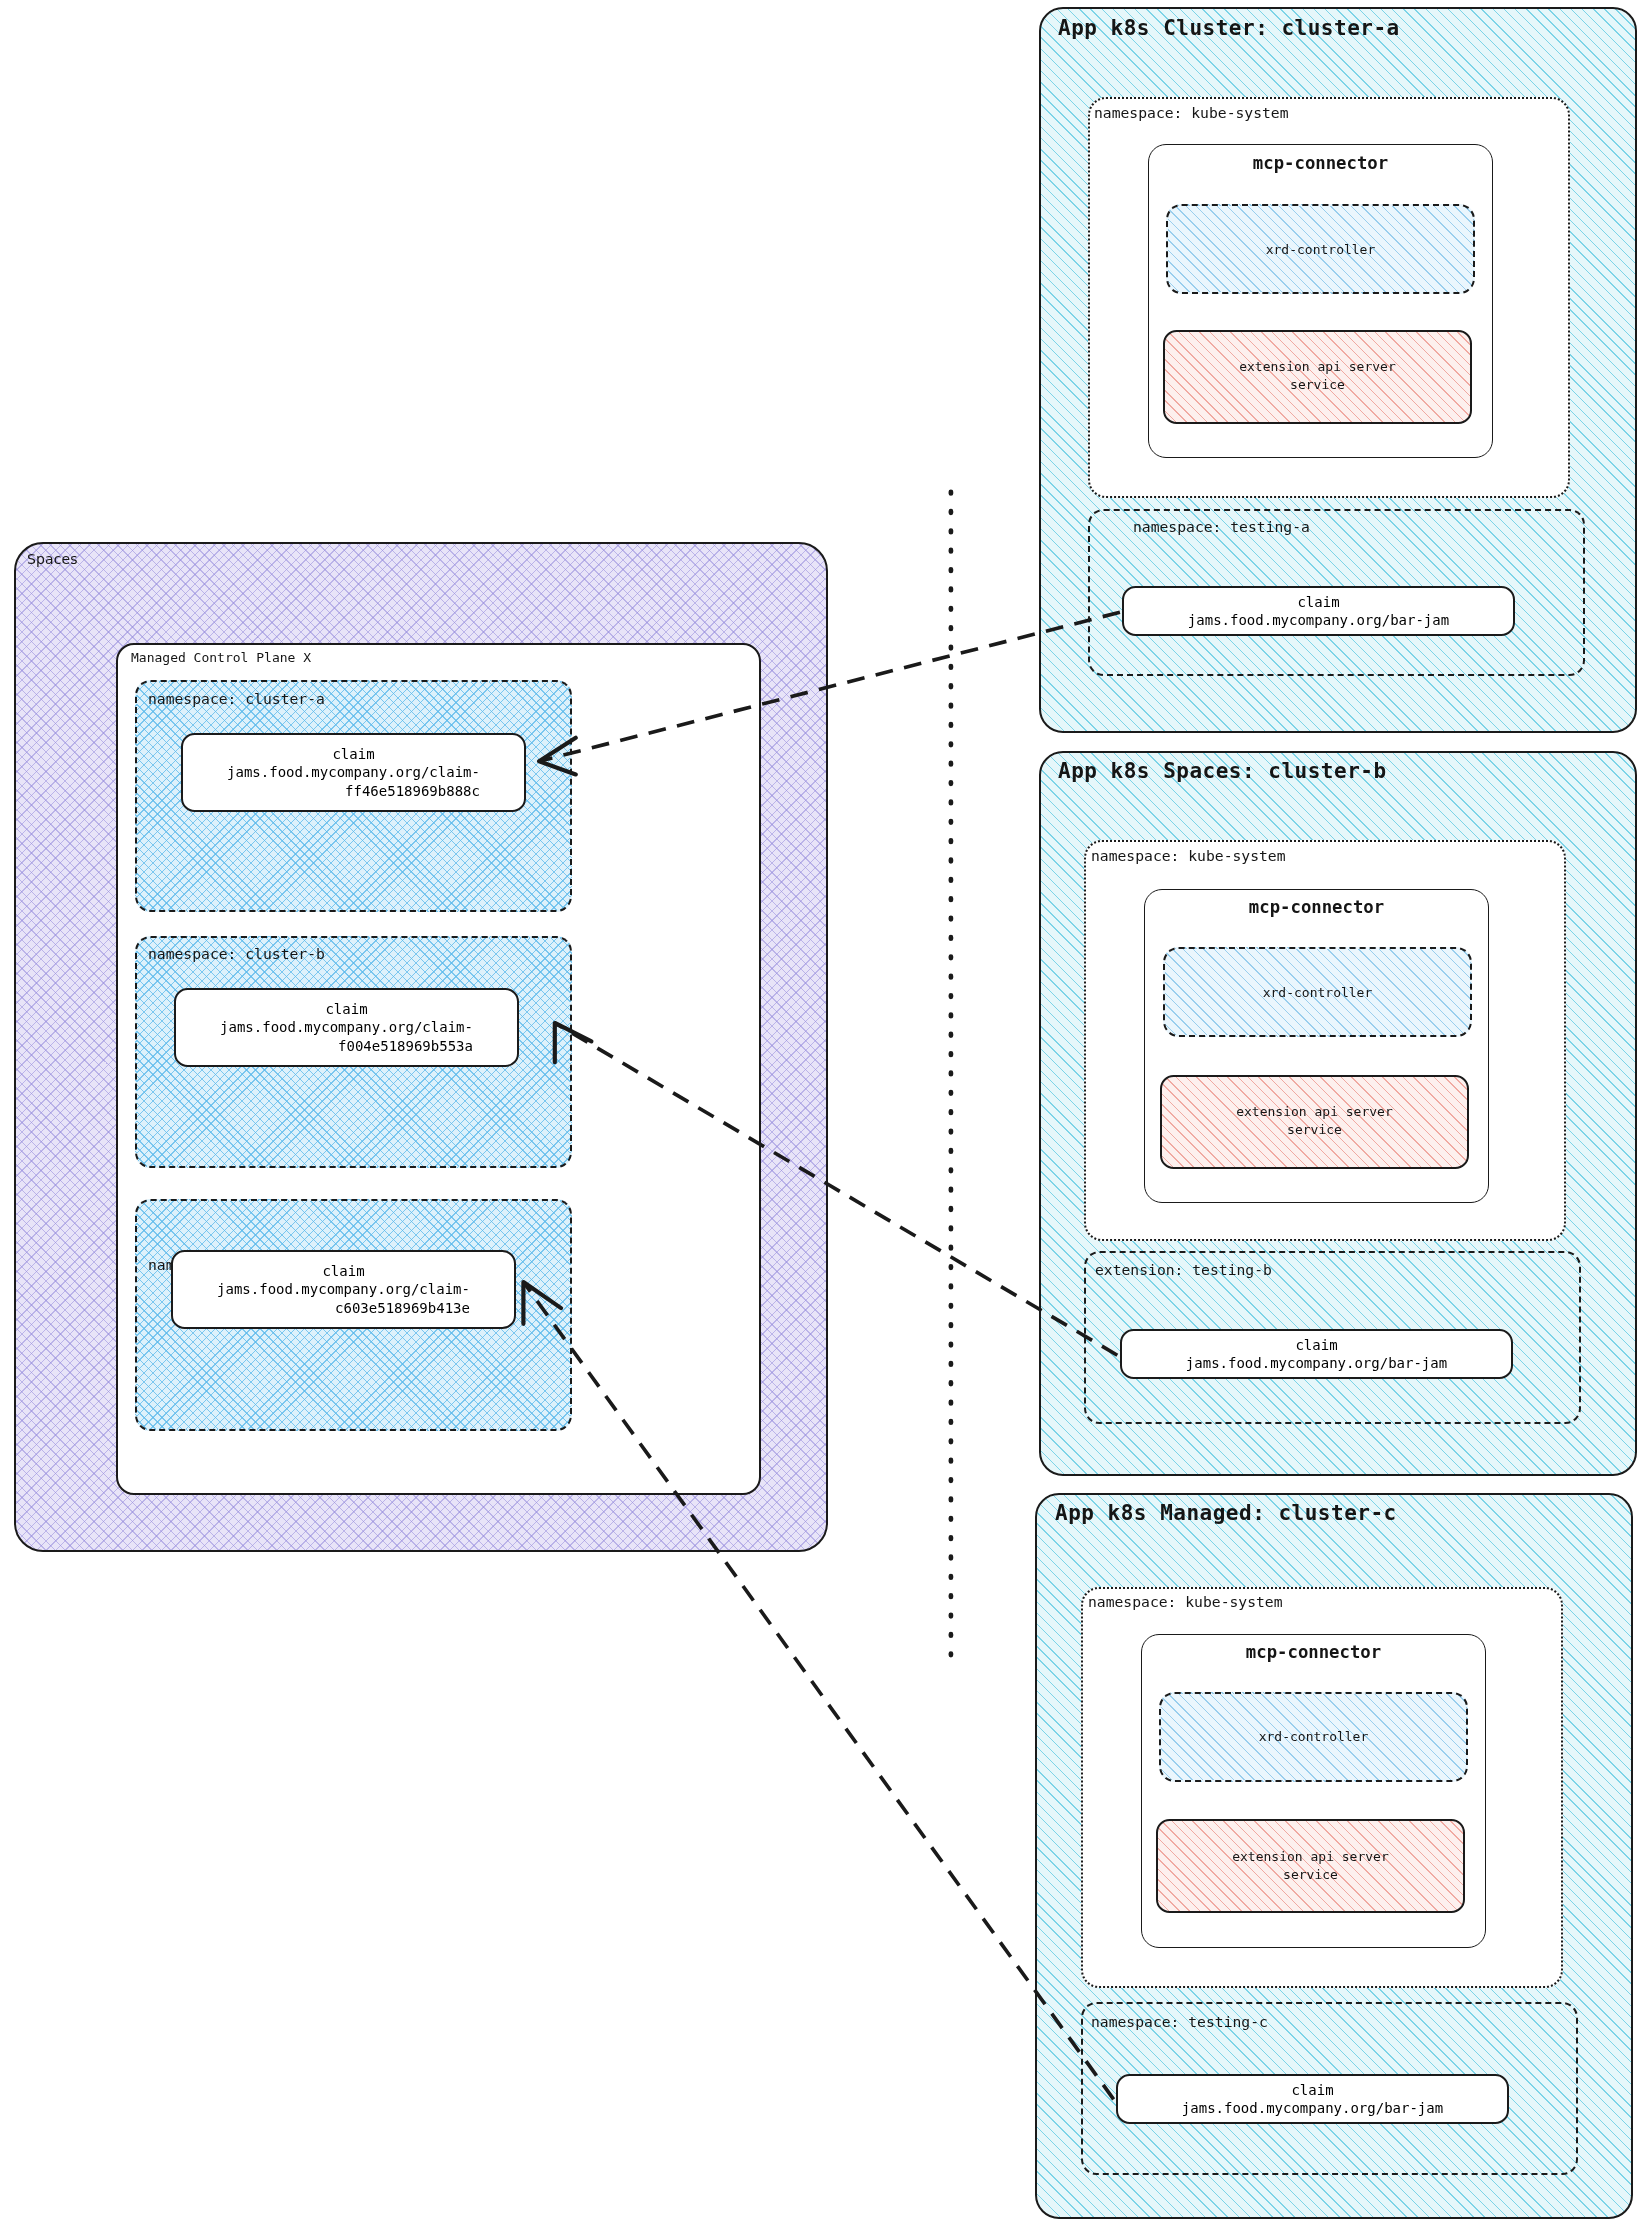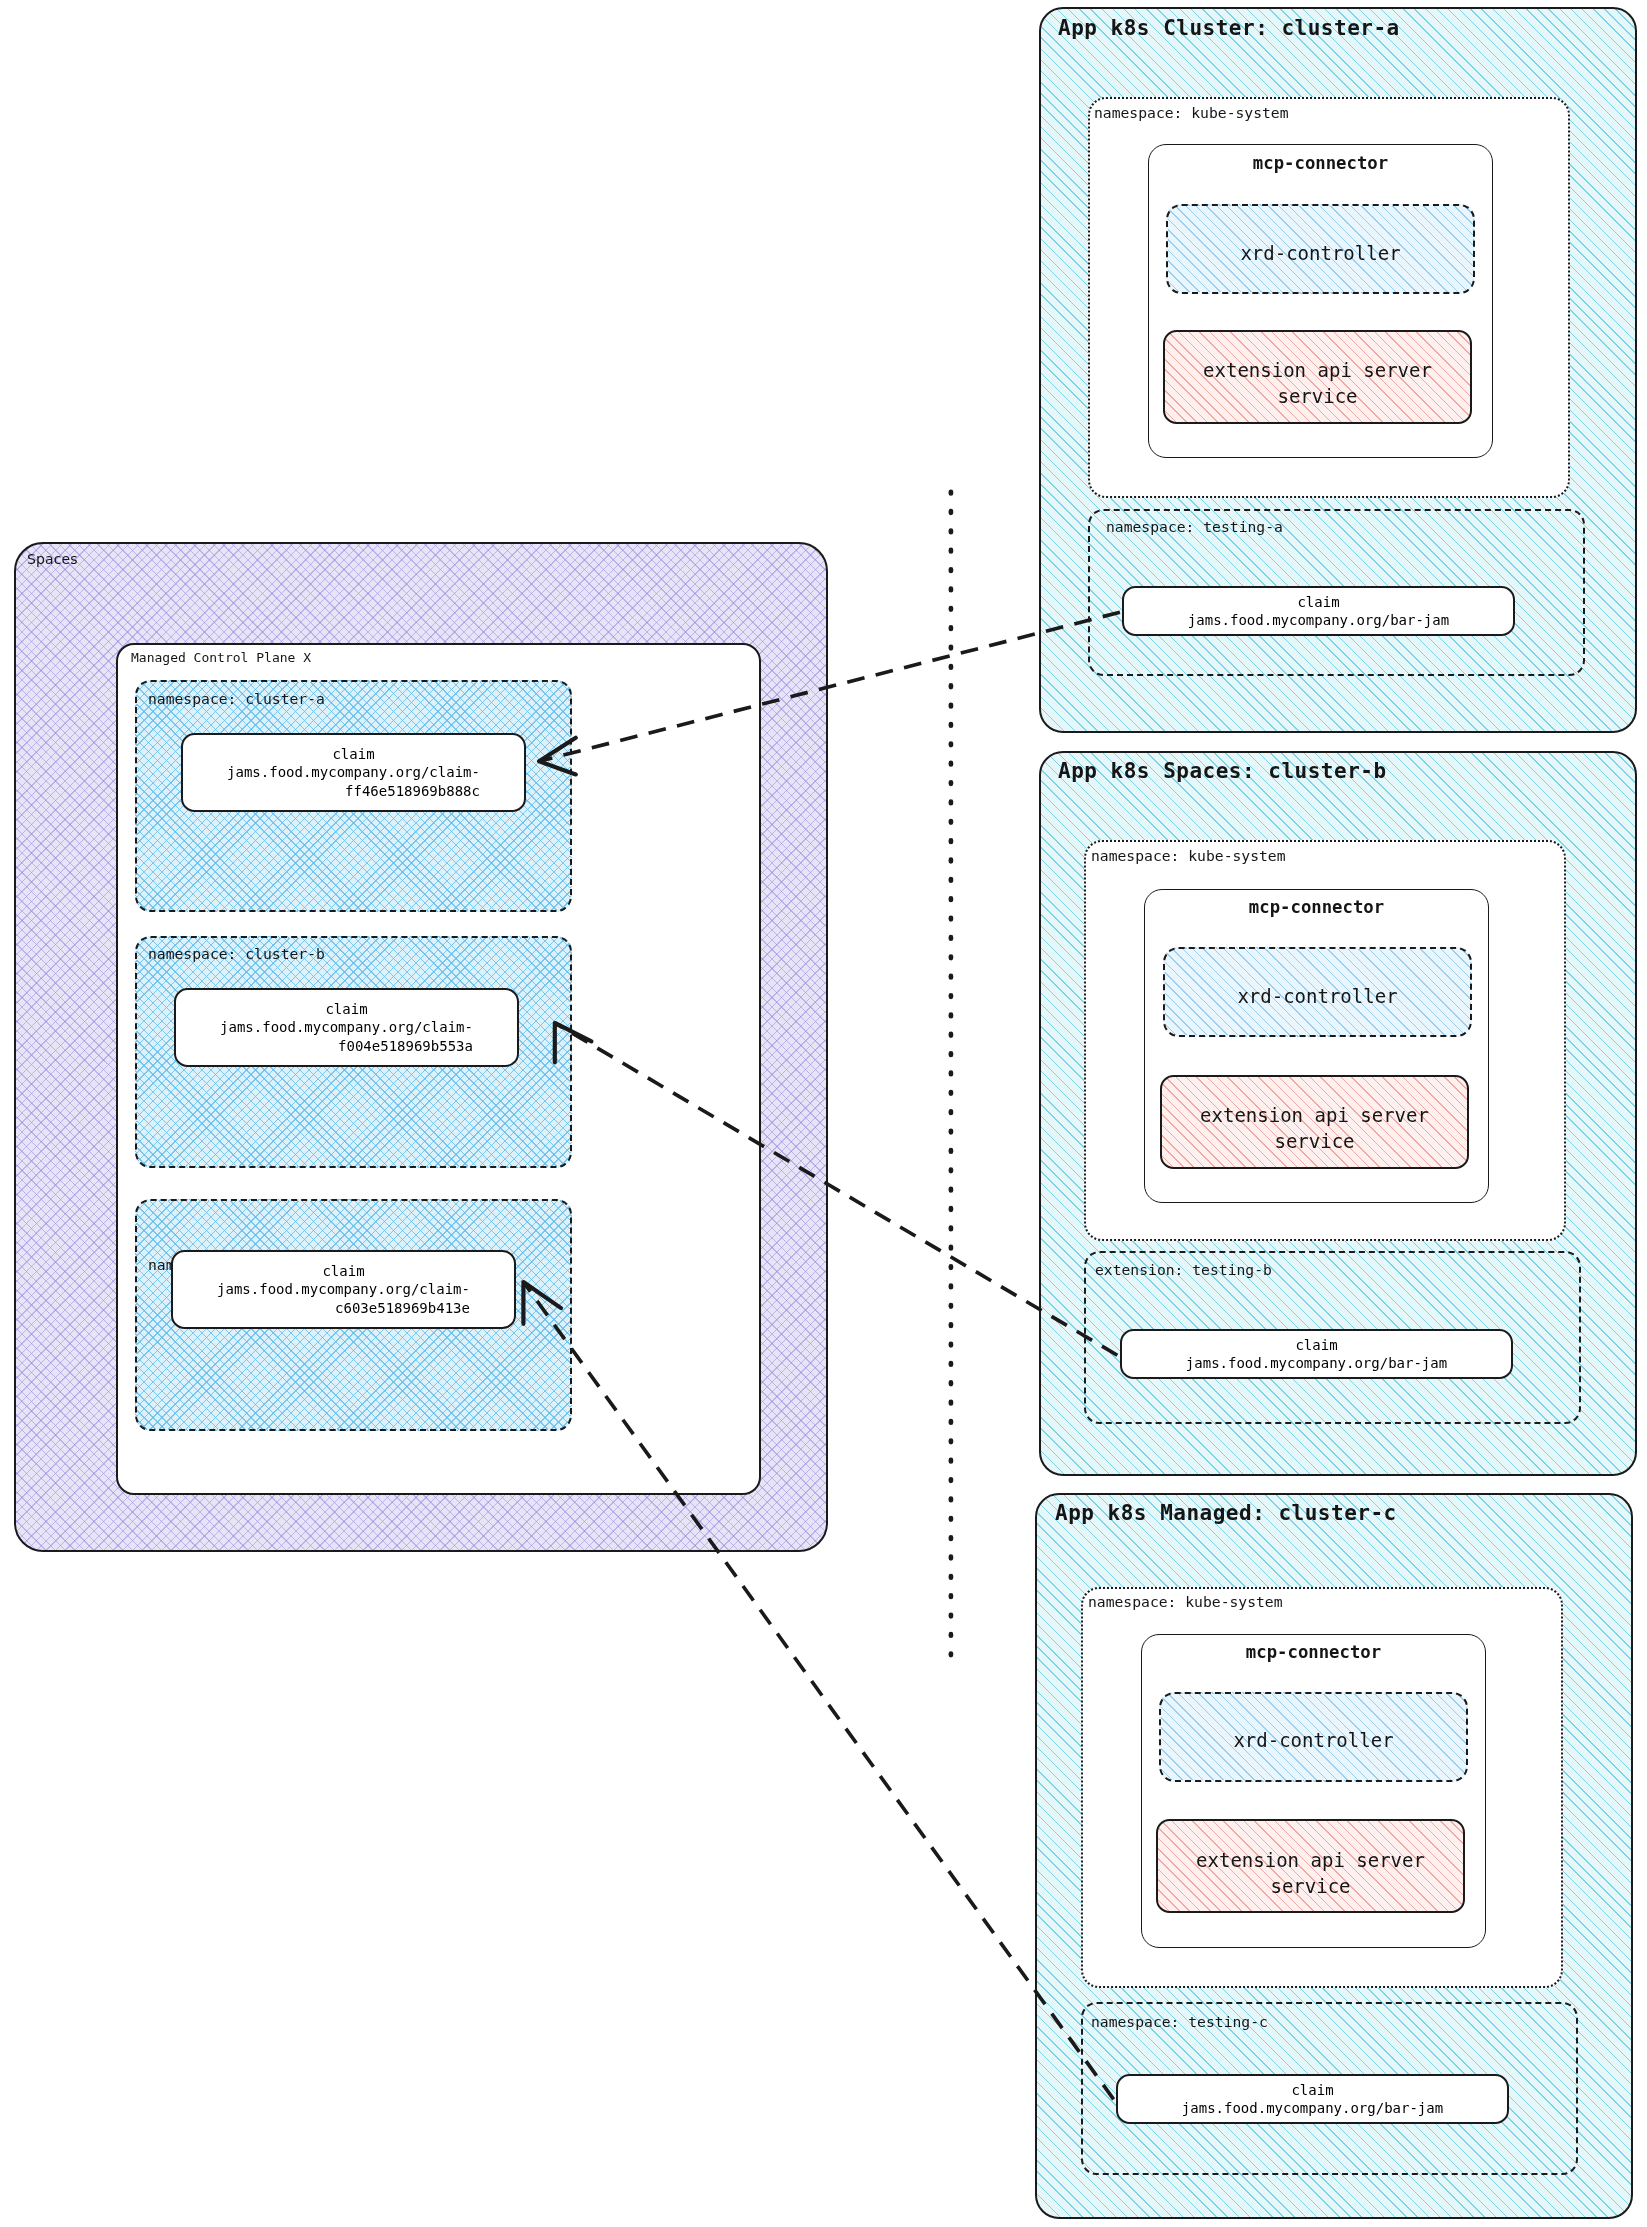--- a/index.html
+++ b/index.html
@@ -60,21 +60,21 @@
     display:flex;flex-direction:column;align-items:center;justify-content:center;
   }
 
   
   .lbl{position:absolute;color:#151515;white-space:pre;}
   .spaces-lbl{font-family:"DejaVu Sans","Liberation Sans",sans-serif;font-size:14px;font-weight:400;letter-spacing:0.1px;}
   .mcp-lbl{font-size:13px;}
   .cluster-lbl{font-size:21px;font-weight:700;letter-spacing:0.5px;}
   .ns-lbl{font-size:14.7px;}
   .conn-title{font-size:17.3px;font-weight:700;text-align:center;width:100%;}
-  .inner-lbl{font-size:19px;text-align:center;width:100%;}
+  .inner-lbl{font-size:13px;text-align:center;width:100%;}
   .inner-lbl.two-line{line-height:1.35;}
   .claim-t1{font-size:14px;line-height:1.3;}
   .claim-t2{font-size:14px;line-height:1.3;text-align:right;white-space:pre-line;}
 
   svg.overlay{position:absolute;left:0;top:0;width:1647px;height:2227px;pointer-events:none;}
 </style>
 </head>
 <body>
 
 <div id="stage">
@@ -119,21 +119,21 @@
   <div class="lbl conn-title" style="left:1148px;top:153px;width:345px;">mcp-connector</div>
 
   <div class="bx xrd-box" style="left:1166px;top:204px;width:309px;height:90px;"></div>
   <div class="lbl inner-lbl" style="left:1166px;top:242px;width:309px;">xrd-controller</div>
 
   <div class="bx ext-api-box" style="left:1163px;top:330px;width:309px;height:94px;"></div>
   <div class="lbl inner-lbl two-line" style="left:1163px;top:358px;width:309px;white-space:pre-line;">extension api server
 service</div>
 
   <div class="bx ns-dashed-clear" style="left:1088px;top:509px;width:497px;height:167px;"></div>
-  <div class="lbl ns-lbl" style="left:1106px;top:518px;">namespace: testing-a</div>
+  <div class="lbl ns-lbl" style="left:1133px;top:518px;">namespace: testing-a</div>
   <div class="bx claim-box" style="left:1122px;top:586px;width:393px;height:50px;">
     <div class="claim-t1">claim</div>
     <div class="claim-t2">jams.food.mycompany.org/bar-jam</div>
   </div>
 
   <div class="bx cluster-panel" style="left:1039px;top:751px;width:598px;height:725px;"></div>
   <div class="lbl cluster-lbl" style="left:1058px;top:759px;">App k8s Spaces: cluster-b</div>
 
   <div class="bx ns-dotted" style="left:1084px;top:840px;width:482px;height:401px;"></div>
   <div class="lbl ns-lbl" style="left:1091px;top:847px;">namespace: kube-system</div>

